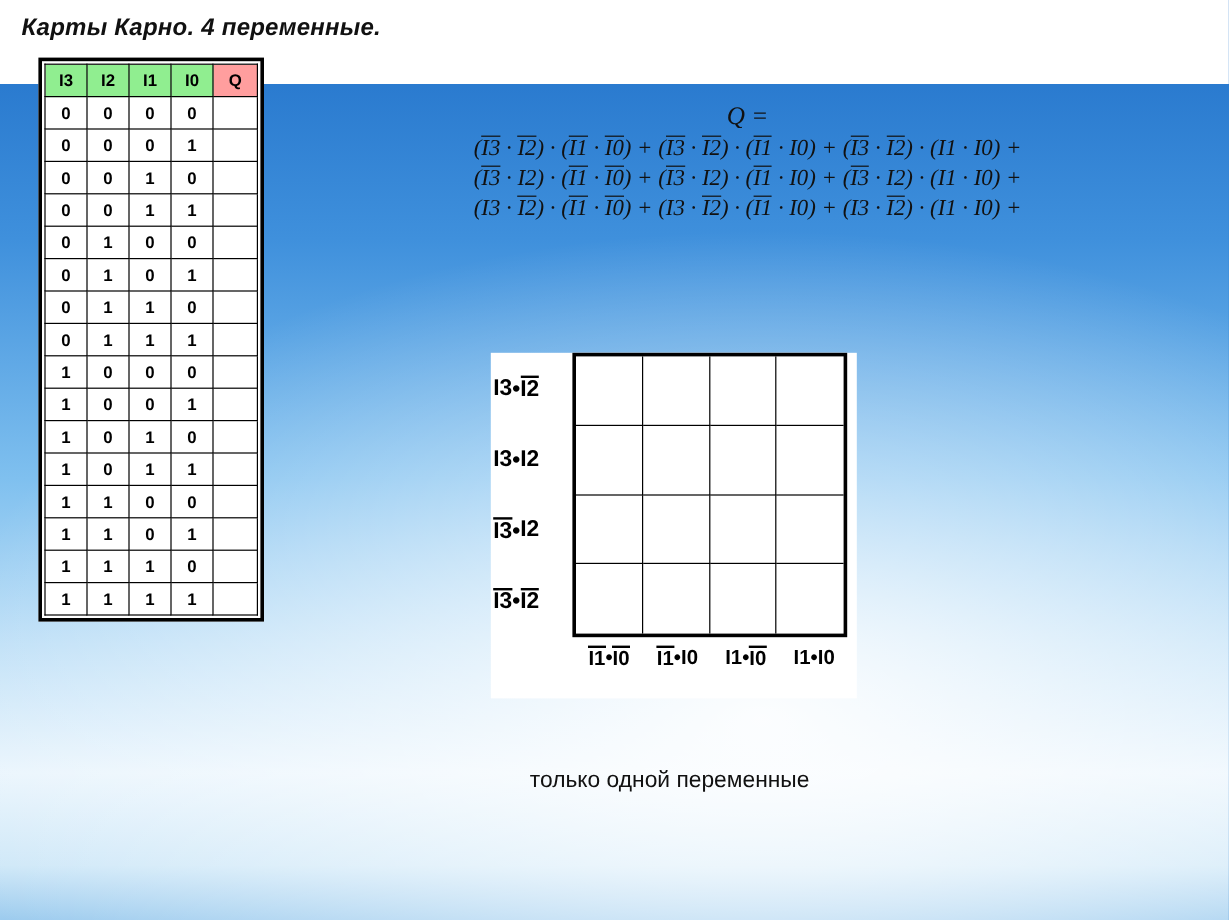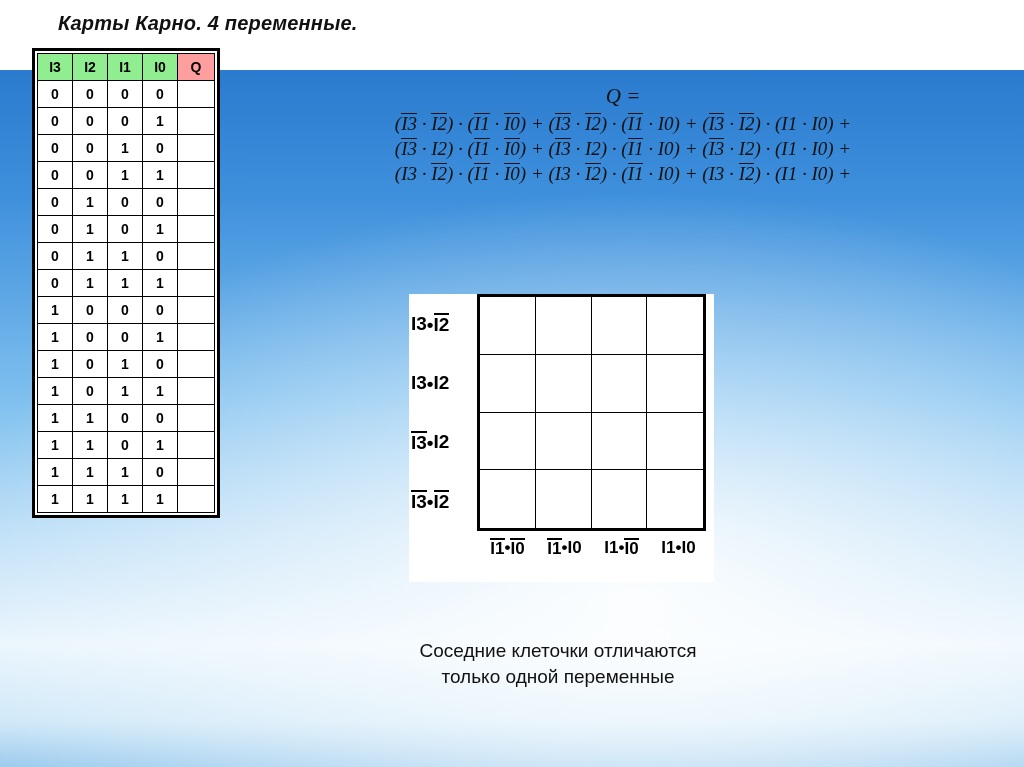--- a/index.html
+++ b/index.html
@@ -31,21 +31,20 @@
   }
   #title {
     position: absolute;
     left: 18px;
     top: 12px;
     font-size: 20px;
     font-weight: bold;
     font-style: italic;
     color: #111111;
     letter-spacing: 0.2px;
-    margin-left: 40px;
   }
 
   
   #truth-table-wrap {
     position: absolute;
     left: 32px;
     top: 48px;
     background: #ffffff;
     border: 3px solid #000000;
     padding: 2px;
@@ -387,17 +386,16 @@
         </div>
         <div class="col-label" style="left: 241px;">
           <span class="plain-seg">I1</span>
           <span>•</span>
           <span class="plain-seg">I0</span>
         </div>
       </div>
   </div>
 
   <div id="caption">
-    <div>Соседние клеточки отличаются</div>
     <div>только одной переменные</div>
   </div>
 
 </div>
 
 </body></html>

